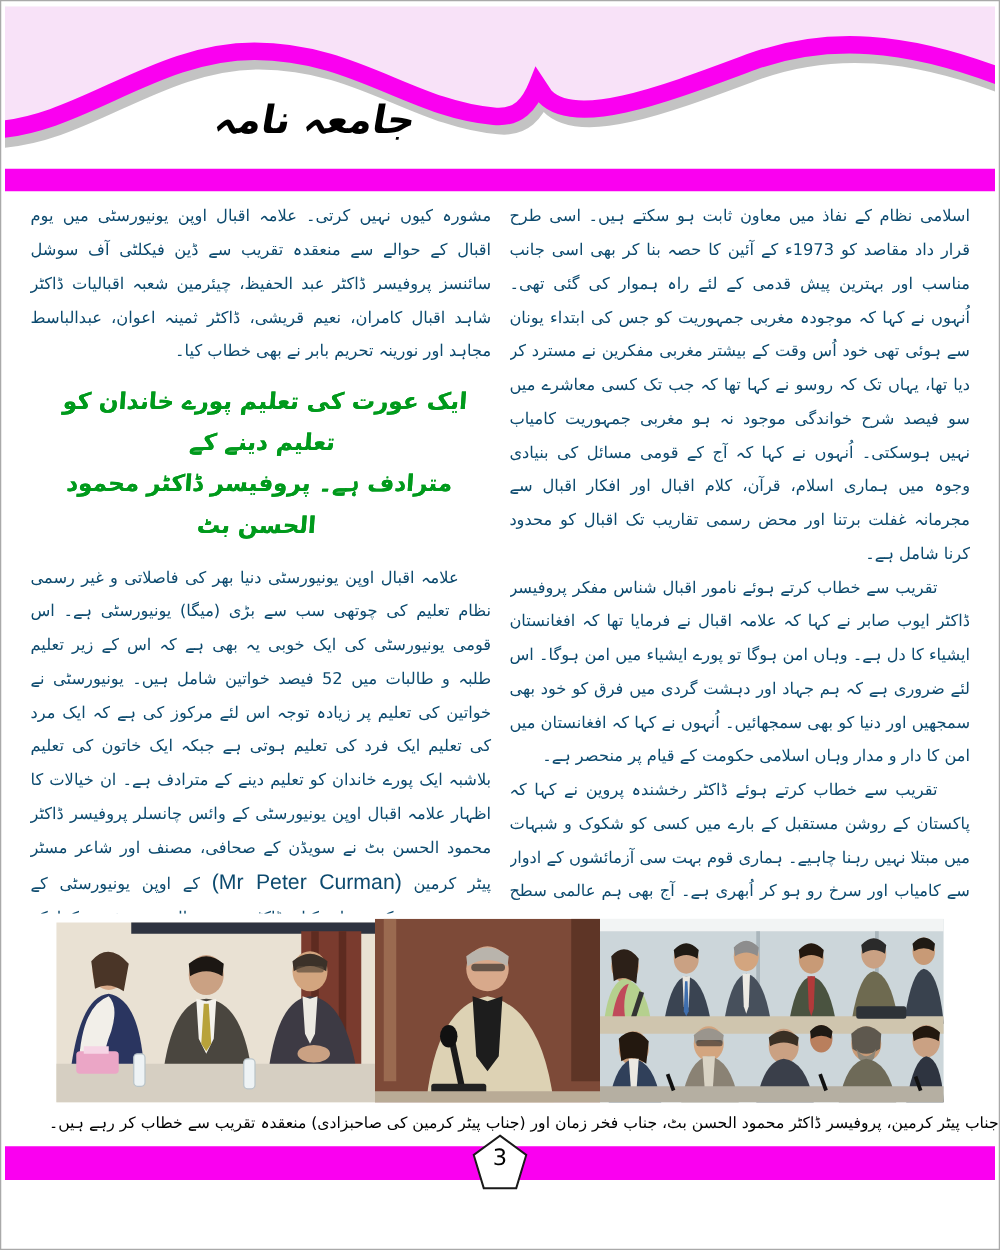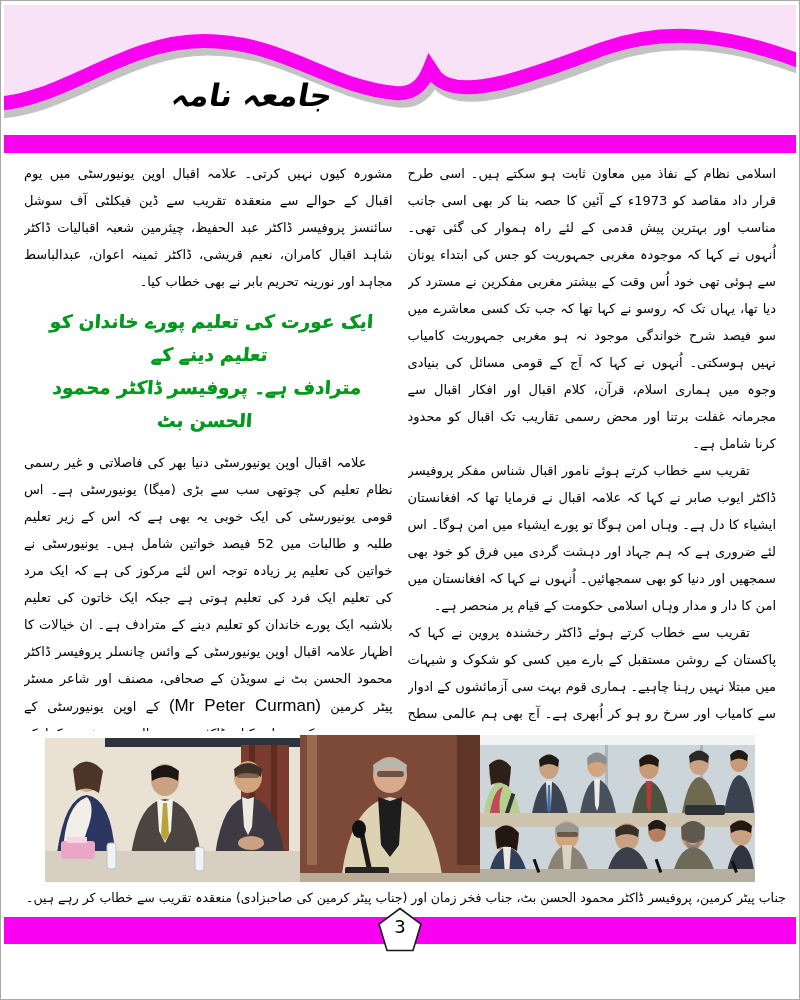--- a/index.html
+++ b/index.html
@@ -18,36 +18,36 @@
     transform:skewX(-10deg); letter-spacing:1px;
   }
   .top-rule { height:18px; background:#fa00f0; margin:2px 3px 0 3px; }
   
   .content {
     direction:rtl; display:flex; gap:15px;
     padding:7px 23px 0 23px; height:578px; overflow:hidden;
   }
   .col { width:50%; height:100%; overflow:hidden; }
   .col p {
-    font-size:13px; line-height:27px; text-align:justify; color:#000000;
+    font-size:13px; line-height:27px; text-align:justify; color:#0c4a6e;
   }
   .indent { text-indent:26px; }
   .u { }
   .latin { direction:ltr; unicode-bidi:embed; font-family:"Liberation Sans", sans-serif; font-size:17px; }
   .quote {
     margin:10px 2px 12px 2px; text-align:center;
     color:#009a1c; font-weight:bold; font-size:18.5px; line-height:33px;
     text-shadow:0 0 0.5px #009a1c;
     transform:skewX(-4deg);
   }
   
   .photo-wrap { width:710px; margin:4px auto 0 auto; }
   .photo-wrap svg { display:block; width:710px; height:147px; }
   .photo-caption {
-    direction:rtl; text-align:center; font-size:12.5px; color:#000;
+    direction:rtl; font-size:12.5px; color:#000;
     margin-top:7px; line-height:18px;padding-left:12px;
   }
   
   .footer-bar { position:relative; height:27px; background:#fa00f0; margin:10px 3px 0 3px; }
   .pentagon {
     position:absolute; left:50%; top:-10px; transform:translateX(-50%);
     width:46px; height:45px;
   }
   .pentagon svg { position:absolute; inset:0; }
   .pentagon .num {

